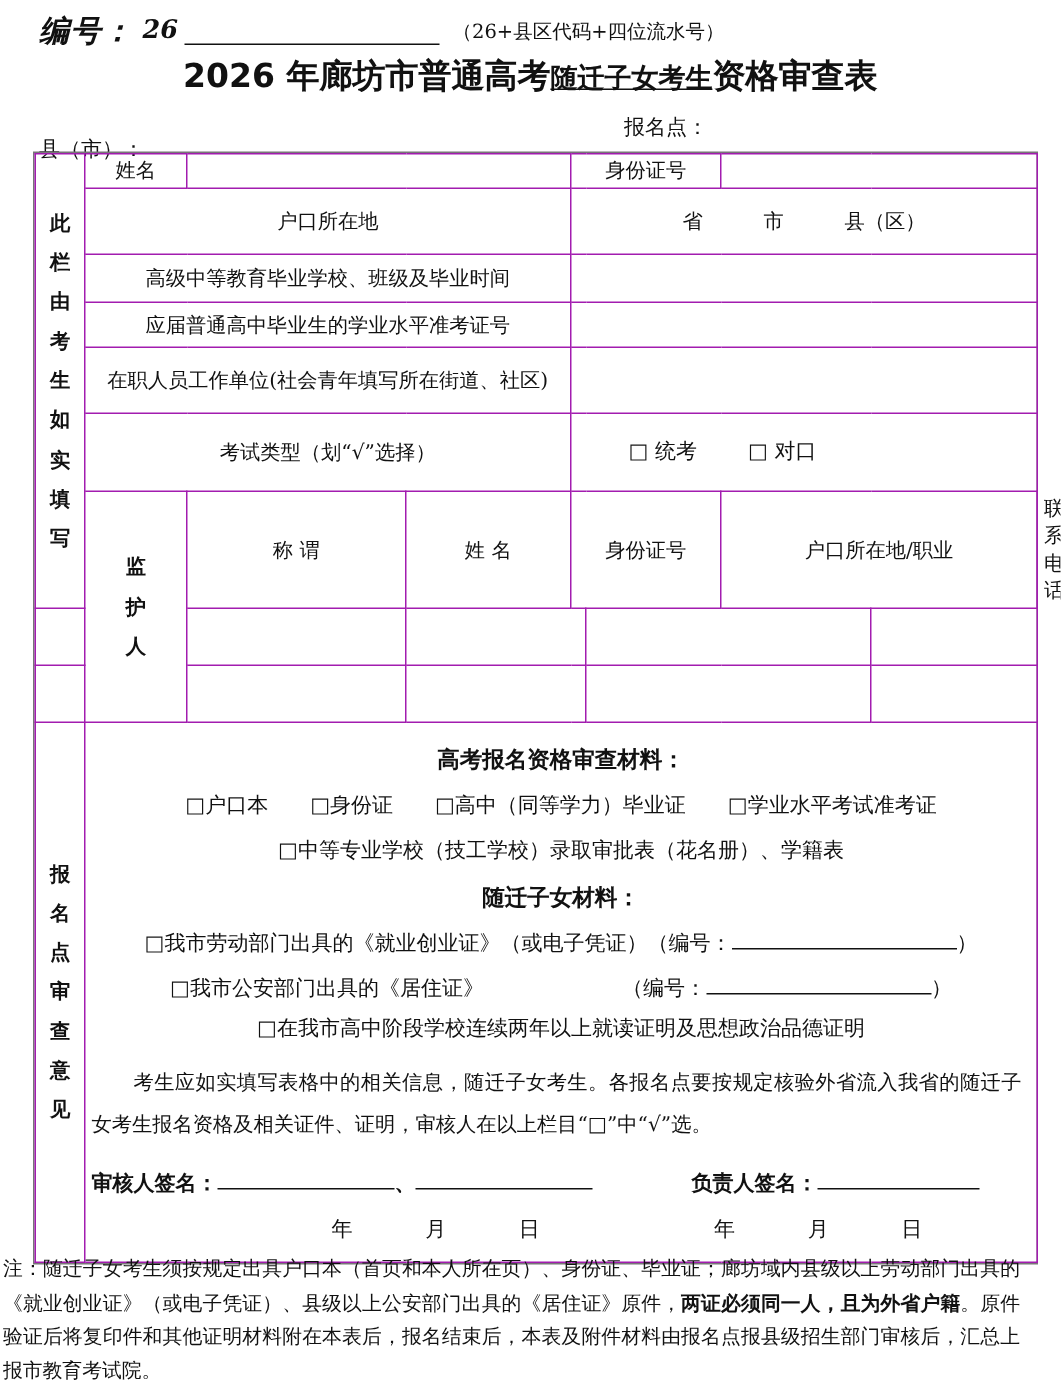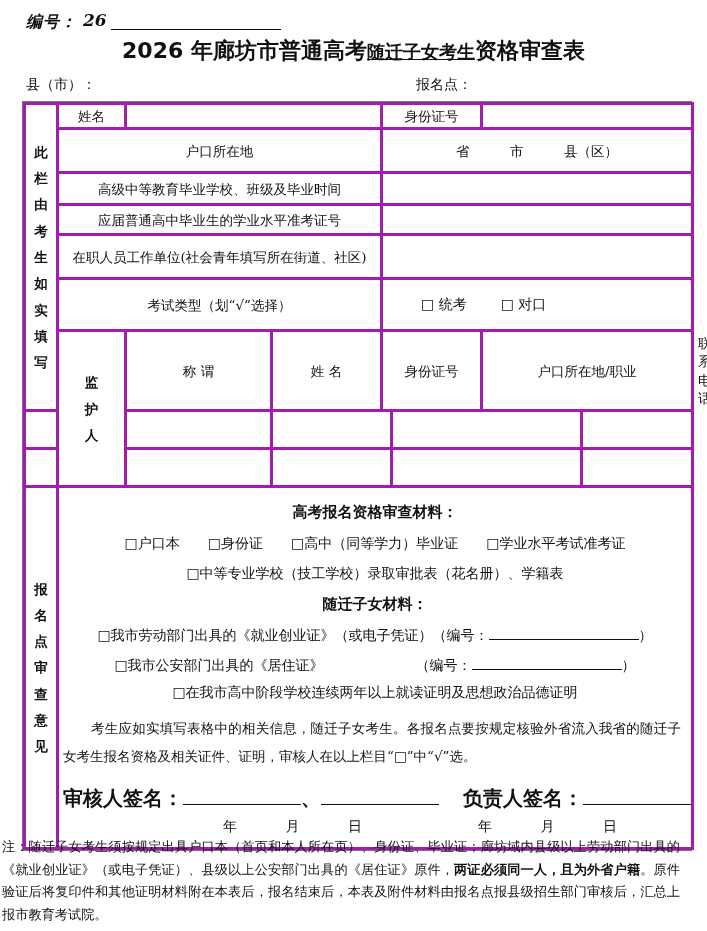--- a/index.html
+++ b/index.html
@@ -29,21 +29,21 @@
     top: 2px;
     width: 660px;
     height: 30px;
     display: flex;
     align-items: flex-end;
   }
   .serial-label {
     font-family: "DejaVu Serif", "Liberation Serif", serif;
     font-weight: bold;
     font-style: italic;
-    font-size: 16px;
+    font-size: 20px;
     letter-spacing: 1px;
     line-height: 1;
     padding-bottom: 2px;
   }
   .serial-value {
     font-family: "DejaVu Serif", "Liberation Serif", serif;
     font-weight: bold;
     font-style: italic;
     font-size: 17px;
     padding: 0 4px 2px 6px;
@@ -83,41 +83,41 @@
 
   .subhead {
     position: absolute;
     top: 76px;
     left: 26px;
     width: 660px;
     height: 20px;
     font-family: "DejaVu Serif", "Liberation Serif", serif;
     font-size: 14px;
   }
-  .subhead .county { position: absolute; left: 0; top: 0; }
+  .subhead .county { position: absolute; left: 0; top: 15px; }
   .subhead .site { position: absolute; left: 390px; top: 0; }
 
   
   .table-wrap {
     position: absolute;
     left: 22px;
     top: 101px;
     width: 668px;
     border: 1px solid #777;
     border-collapse: collapse;
   }
   table.form {
     border-collapse: collapse;
     width: 668px;
     table-layout: fixed;
     font-family: "DejaVu Serif", "Liberation Serif", serif;
     font-size: 13.5px;
   }
   table.form td {
-    border: 3px solid #a21caf;
+    border: 1px solid #a21caf;
     padding: 2px 4px;
     vertical-align: middle;
     text-align: center;
     line-height: 1.35;
   }
   td.vert {
     width: 33px;
     padding: 4px 2px;
     font-family: "DejaVu Sans", "Liberation Sans", sans-serif;
     font-weight: bold;
@@ -177,23 +177,23 @@
     line-height: 2.05;
     text-indent: 28px;
     margin: 14px 0 4px 0;
     text-align: justify;
     padding-right: 6px;
   }
 
   .sign-row {
     position: relative;
     margin-top: 14px;
-    font-family: Liberation Sans, sans-serif;
-    font-weight: bold;
-    font-size: 20px;
+    font-family: Liberation Mono, monospace;
+    font-weight: bold;
+    font-size: 14px;
     height: 22px;
   }
   .sign-row .sg { position: absolute; top: 0; white-space: nowrap; }
   .sg-a { left: 0px; }
   .sg-b { left: 400px; }
   .sig-line {
     display: inline-block;
     border-bottom: 1.8px solid #111;
     height: 13px;
     vertical-align: baseline;
@@ -228,20 +228,21 @@
 </style>
 </head>
 <body>
 
 <div class="page">
 
   <div class="serial-row">
     <span class="serial-label">编号：</span>
     <span class="serial-value">26</span>
     <span class="serial-blank"></span>
+    <span class="serial-note">（26+县区代码+四位流水号）</span>
   </div>
 
   <div class="doc-title">
     <span>2026 年廊坊市普通高考</span><span class="emph">随迁子女考生</span><span>资格审查表</span>
   </div>
 
   <div class="subhead">
     <span class="county">县（市）：</span>
     <span class="site">报名点：</span>
   </div>

